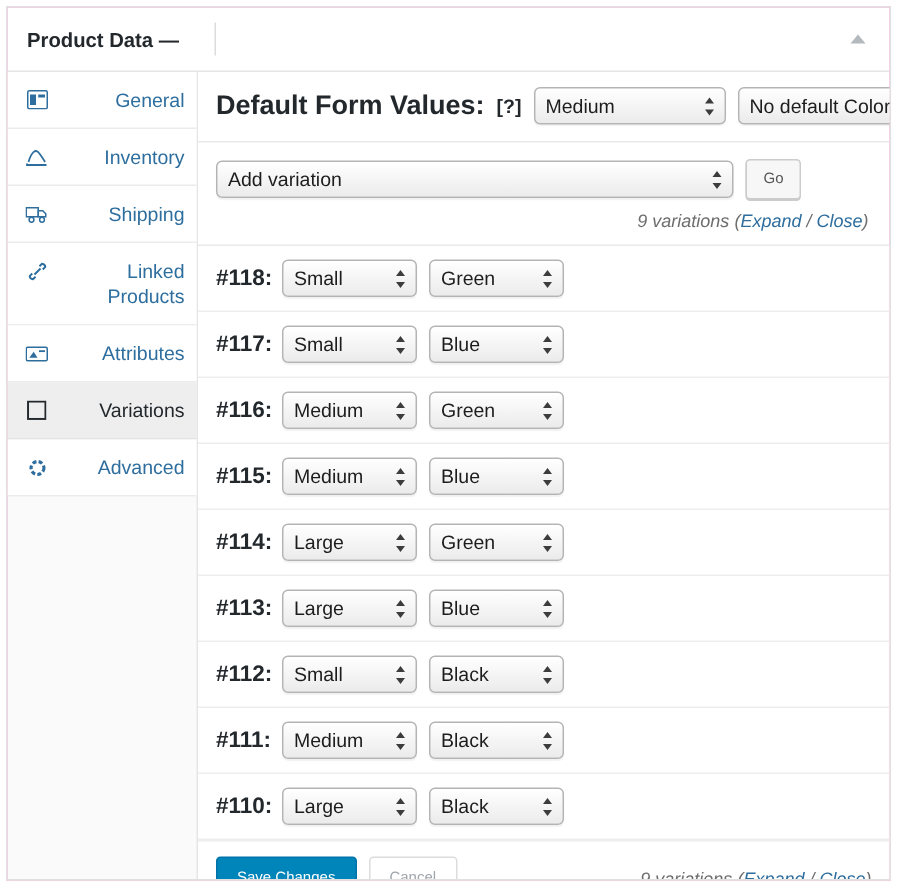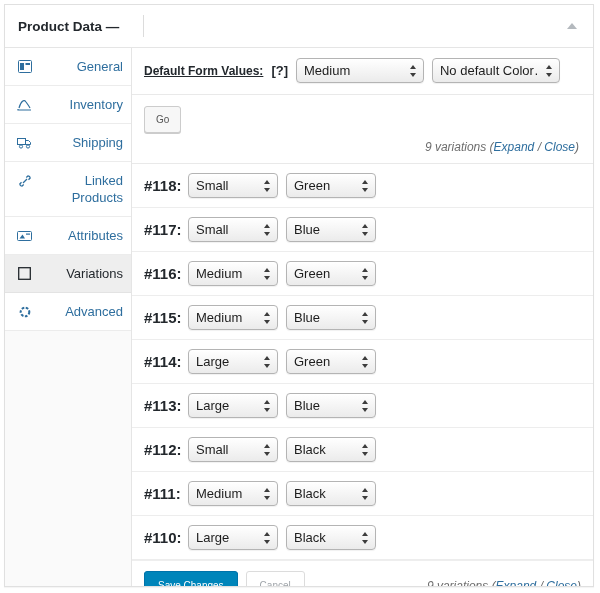--- a/index.html
+++ b/index.html
@@ -156,25 +156,24 @@
   }
 
   .defaults-row {
     display: flex;
     align-items: center;
     padding: 10px 12px 11px 12px;
     border-bottom: 1px solid #e9e9e9;
     gap: 8px;
   }
   .defaults-label {
-    font-size: 12px;
+    font-size: 18px;
     font-weight: bold;
     color: #23282d;
     white-space: nowrap;
-    text-decoration: underline;
   }
   .help-tip {
     color: #23282d;
     cursor: help;
     font-weight: bold;
   }
   .default-size-select { width: 128px; }
   .default-color-select { width: 128px; }
 
   .addvar-block {
@@ -393,20 +392,31 @@
             <svg width="8" height="14" viewBox="0 0 8 14">
                 <path d="M4 1 L7 5 L1 5 Z" fill="#3c3c3c"></path>
                 <path d="M4 13 L7 9 L1 9 Z" fill="#3c3c3c"></path>
               </svg>
           </span>
         </span>
       </div>
 
       <div class="addvar-block">
         <div class="addvar-row">
+          <span class="sel-wrap">
+            <select class="sel addvar-select">
+              <option>Add variation</option>
+            </select>
+            <span class="arrows">
+              <svg width="8" height="14" viewBox="0 0 8 14">
+                  <path d="M4 1 L7 5 L1 5 Z" fill="#3c3c3c"></path>
+                  <path d="M4 13 L7 9 L1 9 Z" fill="#3c3c3c"></path>
+                </svg>
+            </span>
+          </span>
           <button class="btn btn-secondary">Go</button>
         </div>
         <div class="varcount">
           <span>9 variations</span>
           <span class="sep">(</span><a href="#">Expand</a><span class="sep"> / </span><a href="#">Close</a><span class="sep">)</span>
         </div>
       </div>
 
       <div class="var-list">
 

